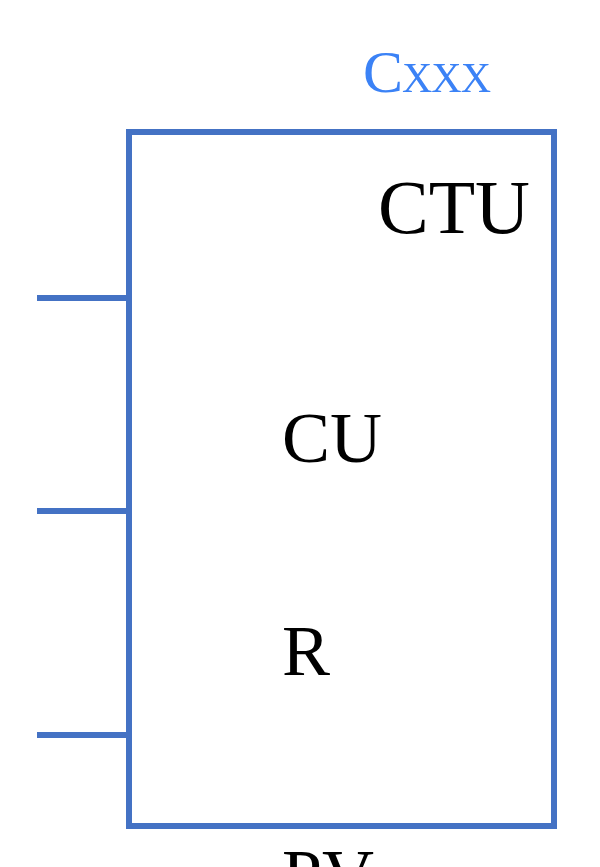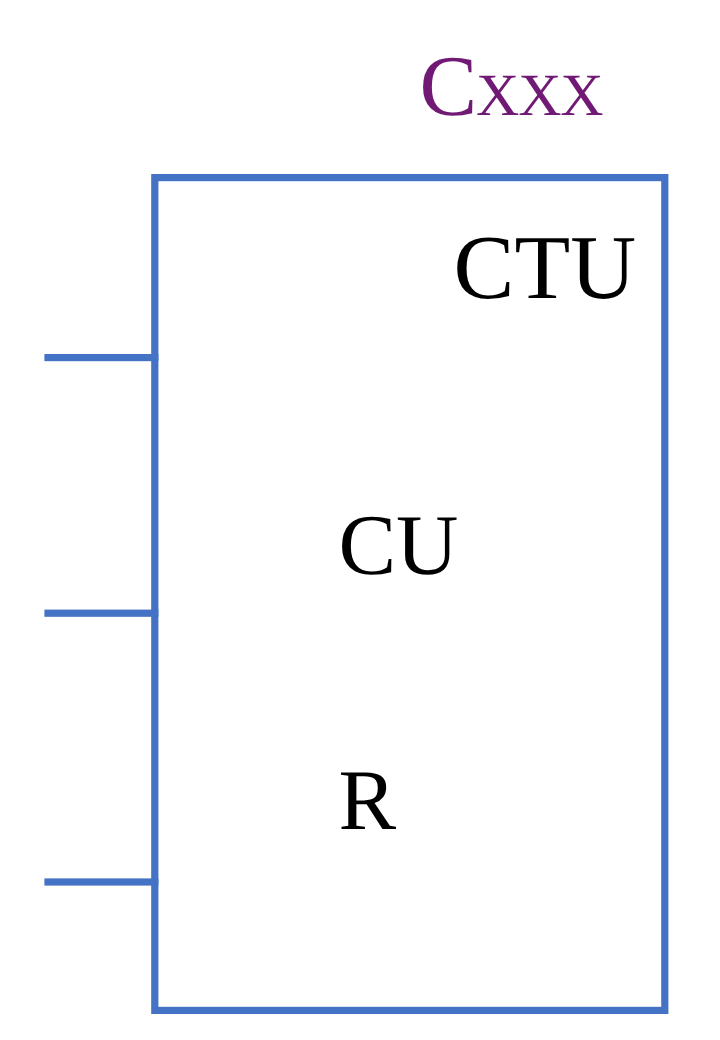--- a/index.html
+++ b/index.html
@@ -14,44 +14,43 @@
     height: 867px;
     background: #ffffff;
     overflow: hidden;
     font-family: "Liberation Serif", "DejaVu Serif", serif;
     color: #000000;
   }
 
   
   .instance-name {
     position: absolute;
-    left: 12px;
+    left: 0px;
     top: 24px;
     width: 490px;
     text-align: right;
     font-family: "Liberation Serif", "DejaVu Serif", serif;
-    font-size: 72px;
+    font-size: 60px;
     line-height: 96px;
     letter-spacing: -1px;
     font-variant: small-caps;
     white-space: nowrap;
-    color: #701a75;
+    color: #3b82f6;
   }
 
   
   .block-body {
     position: absolute;
     left: 126px;
     top: 129px;
     width: 431px;
     height: 700px;
     box-sizing: border-box;
     border: 6px solid #4472c4;
     background: #ffffff;
-    margin-top: 16px;
   }
 
   
   .block-type {
     position: absolute;
     right: 21px;
     top: 34px;
     font-family: "Liberation Serif", "DejaVu Serif", serif;
     font-size: 76px;
     line-height: 76px;

